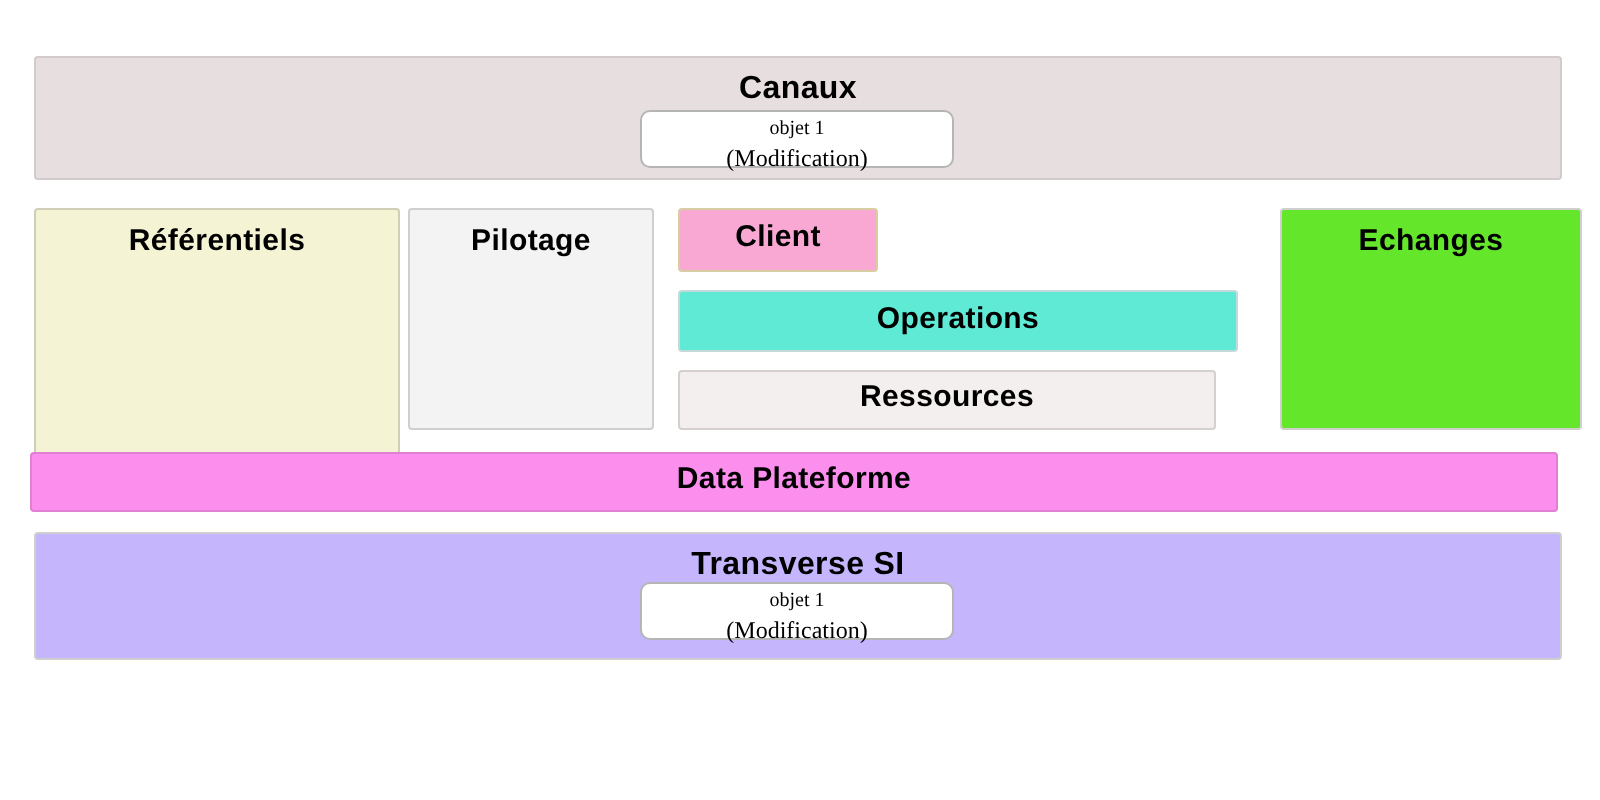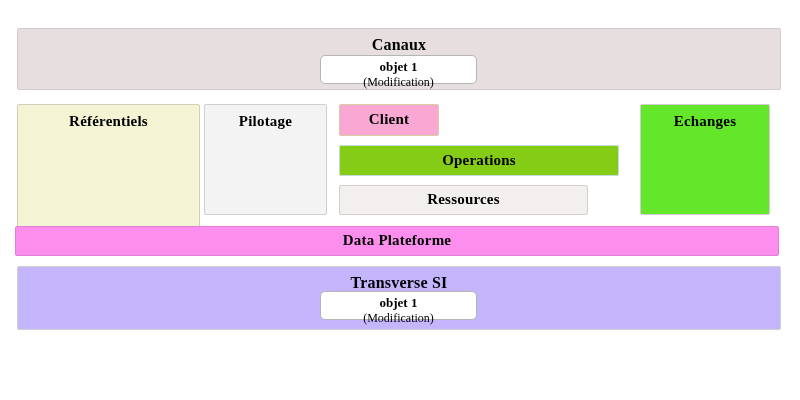--- a/index.html
+++ b/index.html
@@ -27,21 +27,21 @@
   .zone {
     position: absolute;
     box-sizing: border-box;
     border: 1px solid #cfcfcf;
     border-radius: 2px;
   }
 
   .zone-title {
     display: block;
     text-align: center;
-    font-family: Liberation Serif, serif;
+    font-family: Liberation Sans, sans-serif;
     font-weight: bold;
     font-size: 15px;
     color: #000000;
     line-height: 1.1;
     letter-spacing: 0.2px;
   }
 
   
   #zone-canaux {
     left: 17px;
@@ -59,22 +59,22 @@
     box-sizing: border-box;
     background: #ffffff;
     border: 1px solid #b5b5b5;
     border-radius: 5px;
     text-align: center;
     padding-top: 3px;
   }
   .obj-name {
     display: block;
     font-family: "Liberation Serif", "DejaVu Serif", serif;
-    font-weight: bold;
-    font-size: 13px;
+    font-weight: normal;
+    font-size: 10px;
     color: #000000;
     line-height: 1.25;
   }
   .obj-state {
     display: block;
     font-family: "Liberation Serif", "DejaVu Serif", serif;
     font-weight: normal;
     font-size: 12px;
     color: #000000;
     line-height: 1.25;
@@ -131,39 +131,39 @@
     background: #eef6a8;
     border-color: #cfd795;
   }
   #zone-distribution .zone-title { padding-top: 6px; }
 
   #zone-operations {
     left: 339px;
     top: 145px;
     width: 280px;
     height: 31px;
-    background: #84cc16;
+    background: #5eead4;
     border-color: #c3d9da;
   }
   #zone-operations .zone-title { padding-top: 6px; }
 
   #zone-ressources {
     left: 339px;
     top: 185px;
-    width: 249px;
+    width: 269px;
     height: 30px;
     background: #f4efef;
     border-color: #d5cfcf;
   }
   #zone-ressources .zone-title { padding-top: 5px; }
 
   #zone-echanges {
     left: 640px;
     top: 104px;
-    width: 130px;
+    width: 151px;
     height: 111px;
     background: #64e72b;
     border-color: #cfcfcf;
   }
   #zone-echanges .zone-title { padding-top: 8px; }
 
   
   #zone-data-plateforme {
     left: 15px;
     top: 226px;

